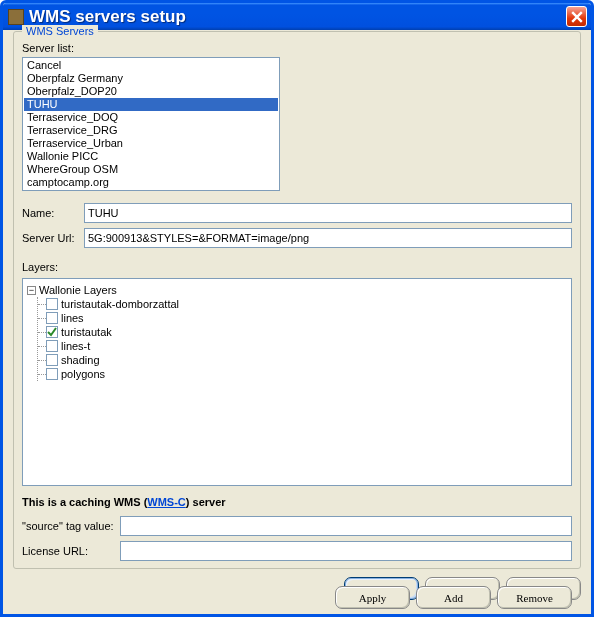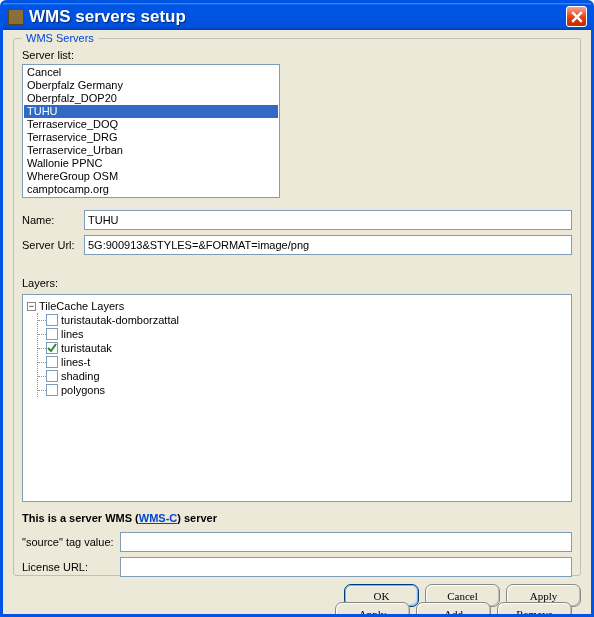--- a/index.html
+++ b/index.html
@@ -43,21 +43,21 @@
     border-radius: 3px;
     display: flex;
     align-items: center;
     justify-content: center;
     cursor: pointer;
   }
   .closebtn svg { width: 12px; height: 12px; }
   .content {
     position: absolute;
     top: 27px; left: 0; right: 0; bottom: 0;
-    padding: 8px 10px 8px 10px;
+    padding: 1px 10px 8px 10px;
   }
   .groupbox {
     border: 1px solid #c0c0b0;
     border-radius: 3px;
     padding: 10px 8px 8px 8px;
     position: relative;
     height: 538px;
   }
   .groupbox-title {
     position: absolute;
@@ -190,43 +190,43 @@
         <div class="leftcol">
           <div class="label">Server list:</div>
           <div class="listbox" id="serverlist">
               <div class="item">Cancel</div>
               <div class="item">Oberpfalz Germany</div>
               <div class="item">Oberpfalz_DOP20</div>
               <div class="item selected">TUHU</div>
               <div class="item">Terraservice_DOQ</div>
               <div class="item">Terraservice_DRG</div>
               <div class="item">Terraservice_Urban</div>
-              <div class="item">Wallonie PPNC</div>
+              <div class="item">Wallonie PICC</div>
               <div class="item">WhereGroup OSM</div>
               <div class="item">camptocamp.org</div>
             </div>
         </div>
 
         <div class="rightcol">
           <div class="rowfield">
             <div class="flabel">Name:</div>
             <input type="text" value="TUHU" style="">
           </div>
           <div class="rowfield">
             <div class="flabel">Server Url:</div>
             <input type="text" value="5G:900913&amp;STYLES=&amp;FORMAT=image/png" style="">
           </div>
-          <div class="label" style="margin-top:17px">Layers:</div>
+          <div class="label" style="margin-top:8px">Layers:</div>
 
           <div class="layerspanel tree">
             <ul>
               <li>
                 <div class="node">
                   <span class="toggle">−</span>
-                  <span>TileCache Layers</span>
+                  <span>Wallonie Layers</span>
                 </div>
                 <div class="children" id="treechildren">
                     <div class="node">
                       <span class="chk"></span>
                       <span>turistautak-domborzattal</span>
                     </div>
                     <div class="node">
                       <span class="chk"></span>
                       <span>lines</span>
                     </div>
@@ -249,21 +249,21 @@
                     <div class="node">
                       <span class="chk"></span>
                       <span>polygons</span>
                     </div>
                   </div>
               </li>
             </ul>
           </div>
 
           <div class="cacheline">
-            <span>This is a server WMS (</span><a href="#">WMS-C</a><span>) server</span>
+            <span>This is a caching WMS (</span><a href="#">WMS-C</a><span>) server</span>
           </div>
 
           <div class="fieldrow2">
             <div class="flabel">"source" tag value:</div>
             <input type="text" value="" style="">
           </div>
           <div class="fieldrow2">
             <div class="flabel">License URL:</div>
             <input type="text" value="" style="">
           </div>

